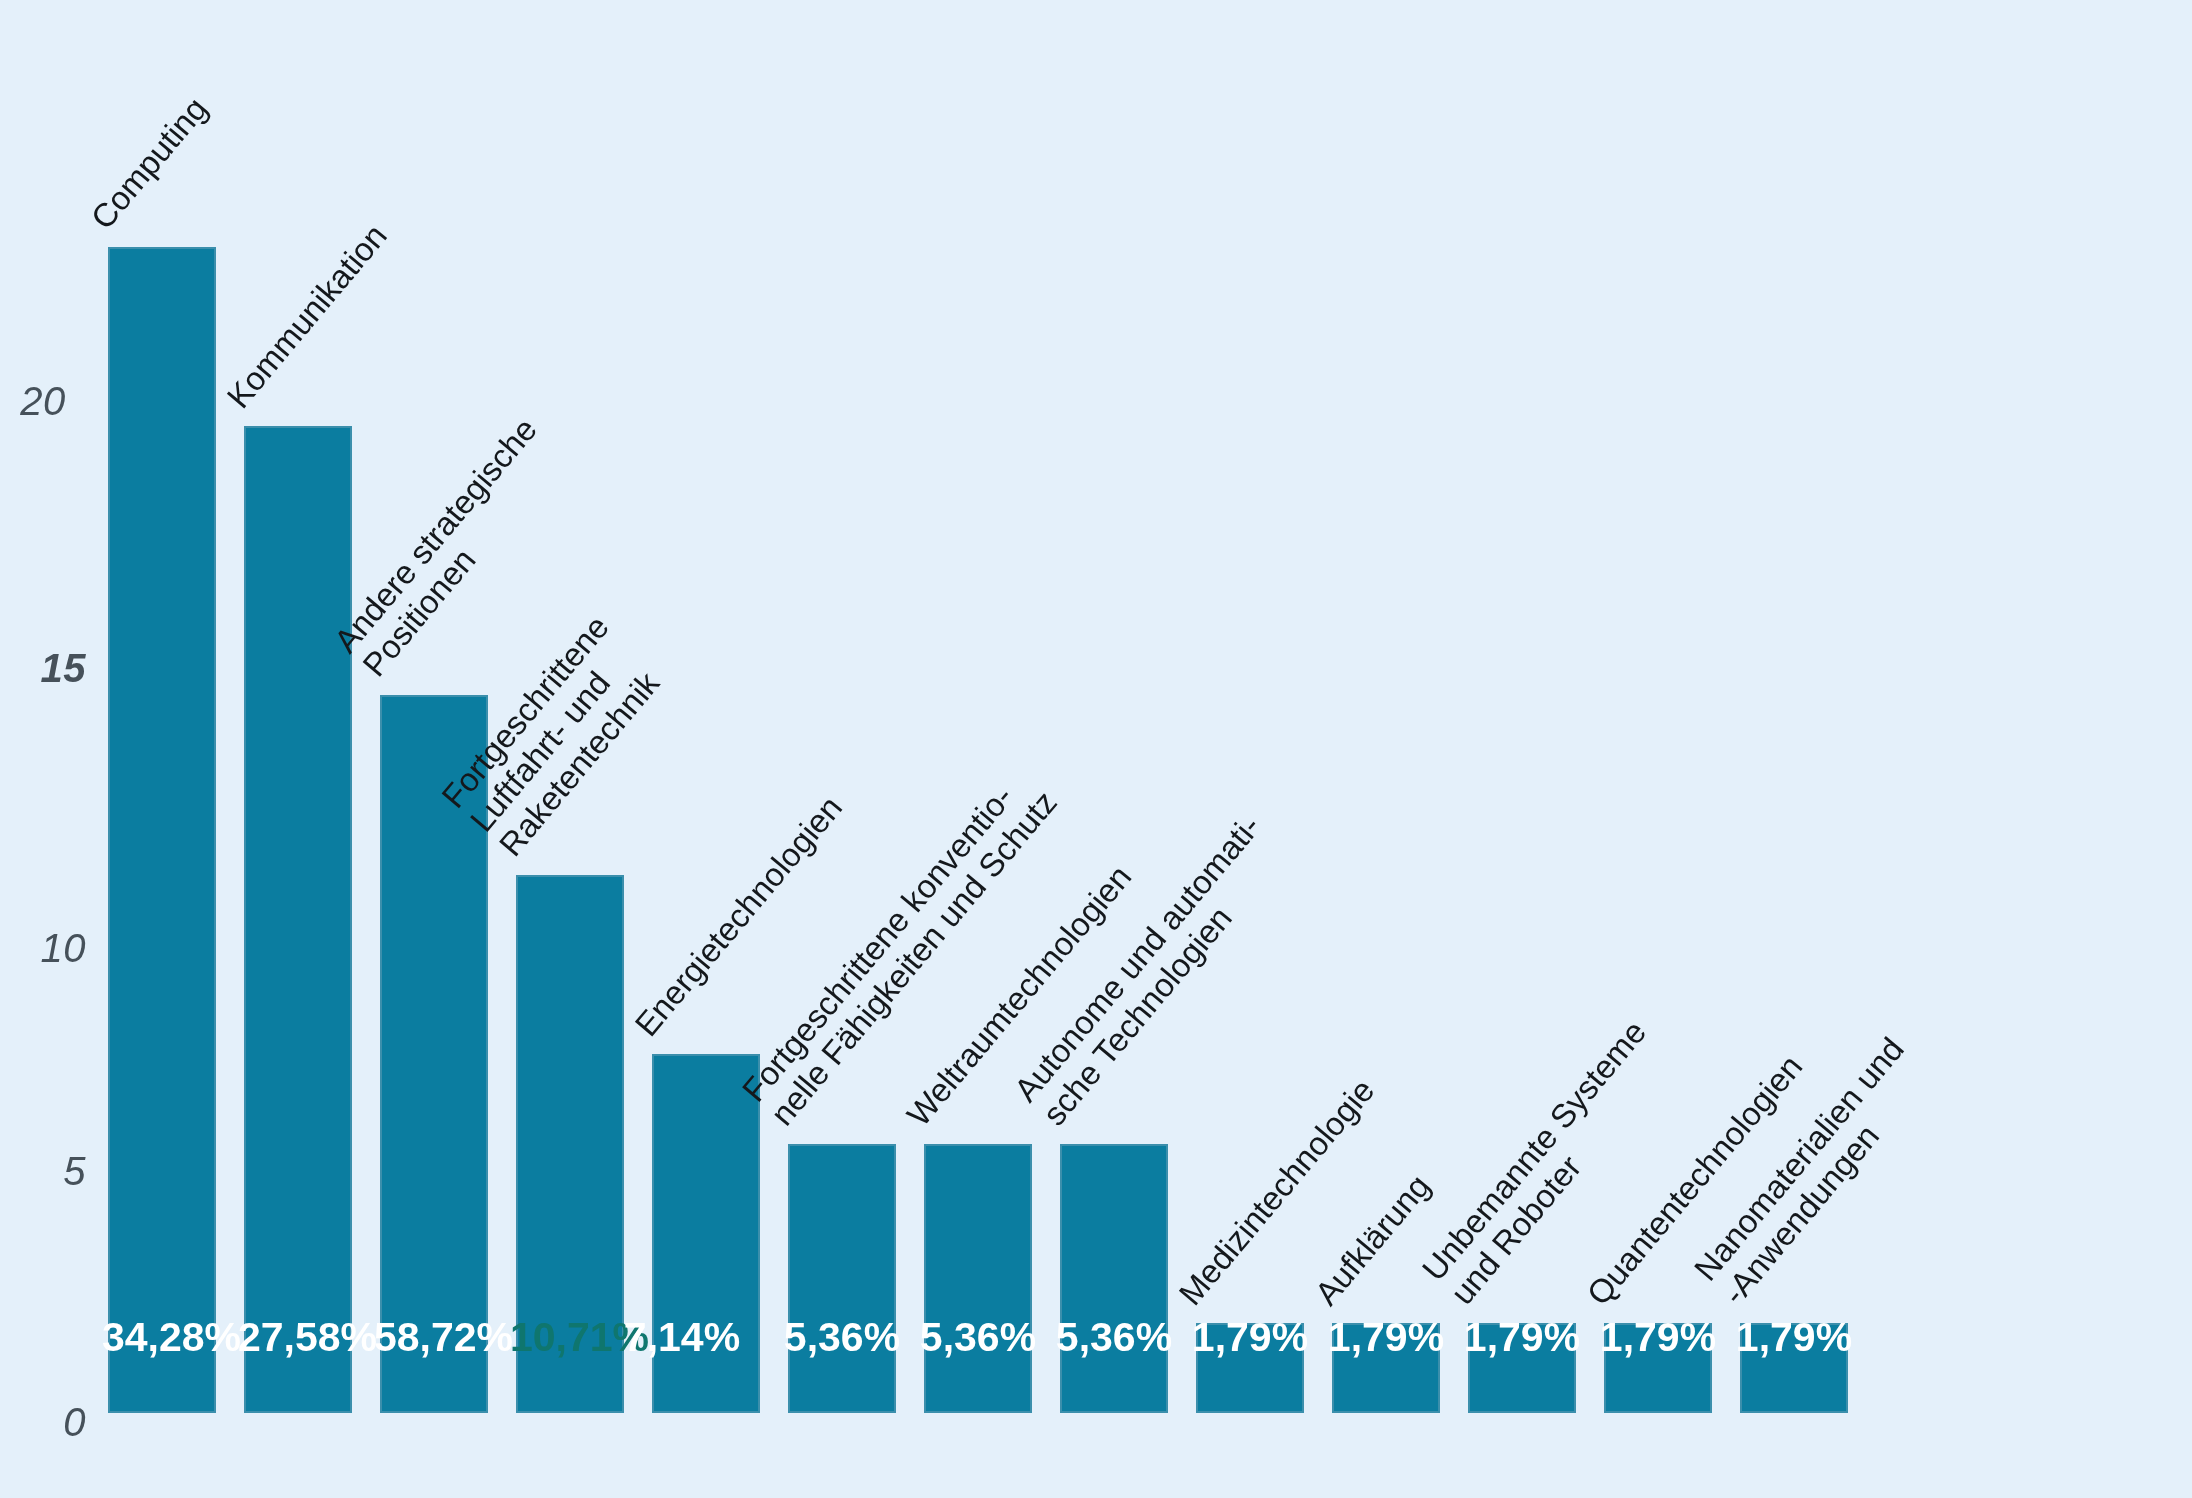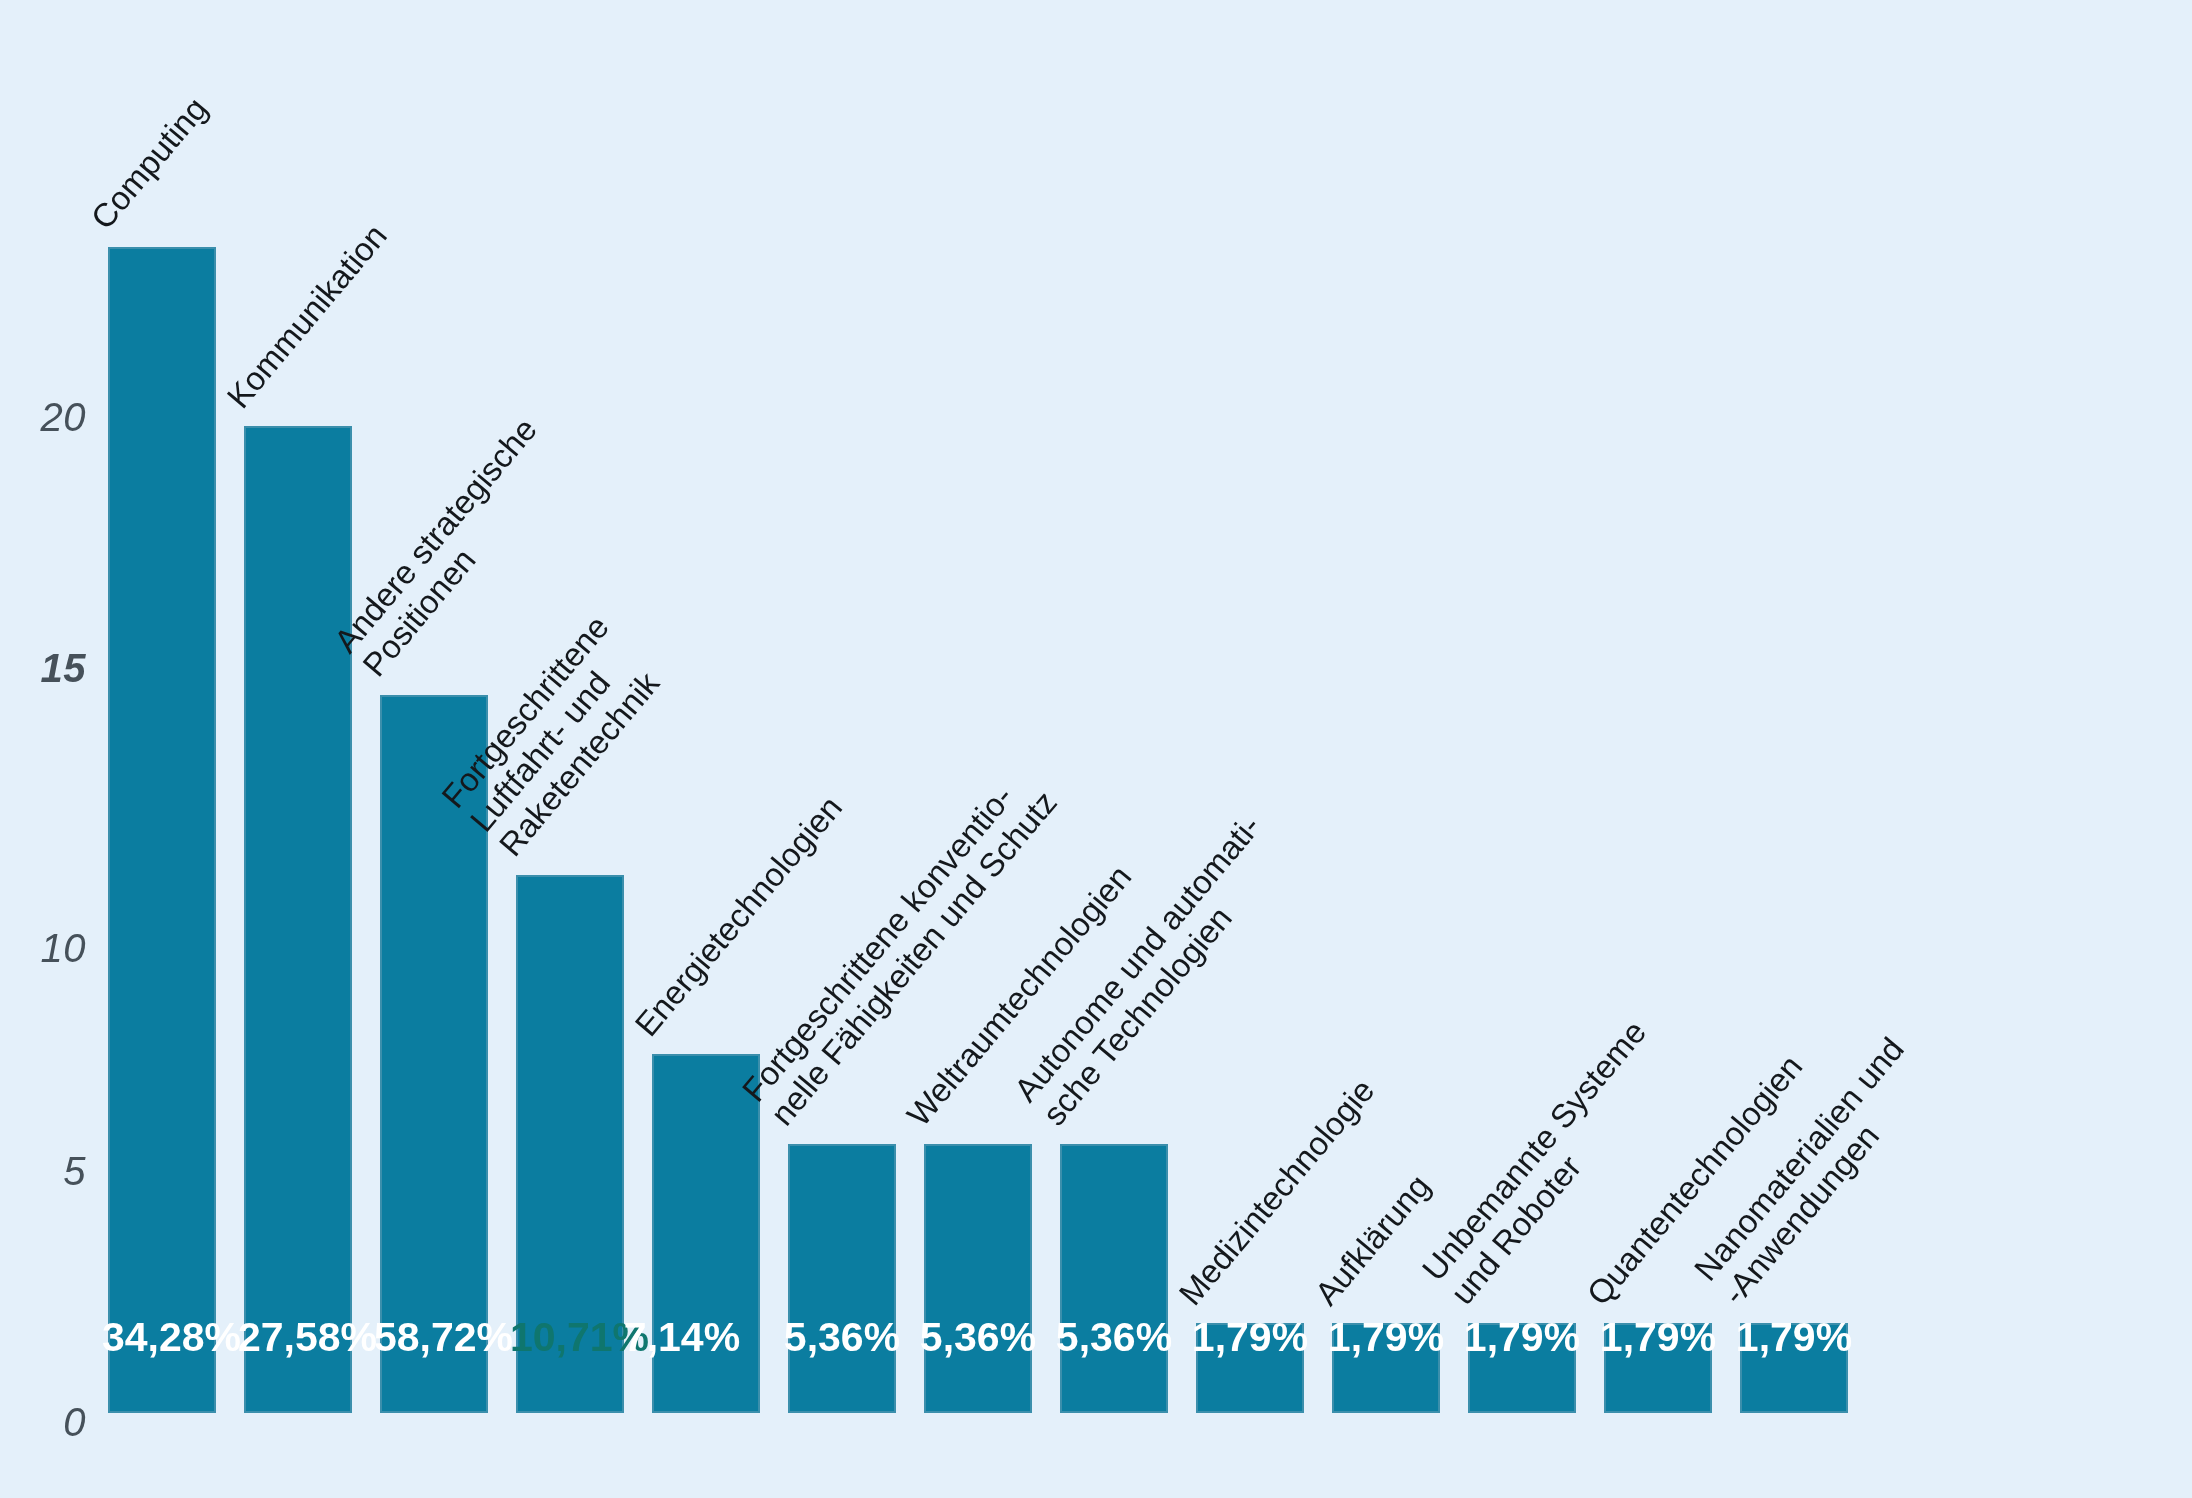--- a/index.html
+++ b/index.html
@@ -68,21 +68,21 @@
 </head>
 <body>
 
 <div id="chart-root">
 
   <div id="y-axis">
       <div class="y-tick" style="top: 1422px; color: rgb(70, 81, 90);">0</div>
       <div class="y-tick" style="top: 1170.75px; color: rgb(70, 81, 90);">5</div>
       <div class="y-tick" style="top: 919.5px; color: rgb(70, 81, 90); margin-top: 28px;">10</div>
       <div class="y-tick" style="top: 668.25px; color: rgb(70, 81, 90); font-weight: bold;">15</div>
-      <div class="y-tick" style="top: 417px; color: rgb(70, 81, 90);">20</div>
+      <div class="y-tick" style="top: 401px; color: rgb(70, 81, 90); text-align: center;">20</div>
     </div>
 
   <div id="plot">
       <div class="bar" style="left: 108px; top: 246.697px; width: 108px; height: 1166.3px; background: rgb(11, 125, 160); box-shadow: rgb(59, 143, 172) 0px 0px 0px 2px inset;"></div>
       <div class="bar-value" style="left: 102px; width: 120px; top: 1317px; color: rgb(255, 255, 255);">34,28%</div>
       <div class="cat-label" style="color: rgb(20, 24, 28); left: 112px; top: 198.697px; transform-origin: left bottom;">
         <span class="ln">Computing</span>
       </div>
       <div class="bar" style="left: 244px; top: 426.09px; width: 108px; height: 986.91px; background: rgb(11, 125, 160); box-shadow: rgb(59, 143, 172) 0px 0px 0px 2px inset;"></div>
       <div class="bar-value" style="left: 238px; width: 120px; top: 1317px; color: rgb(255, 255, 255);">27,58%</div>

